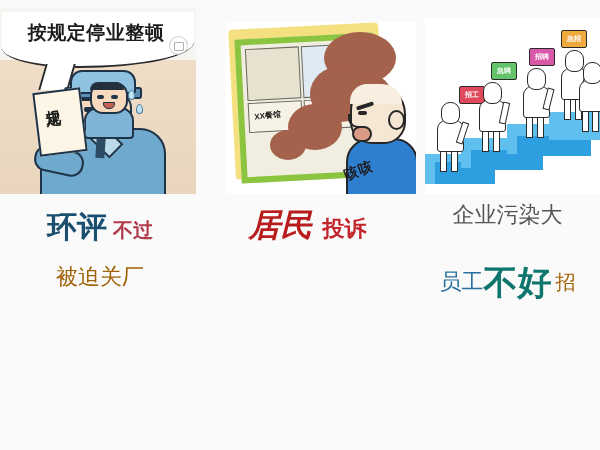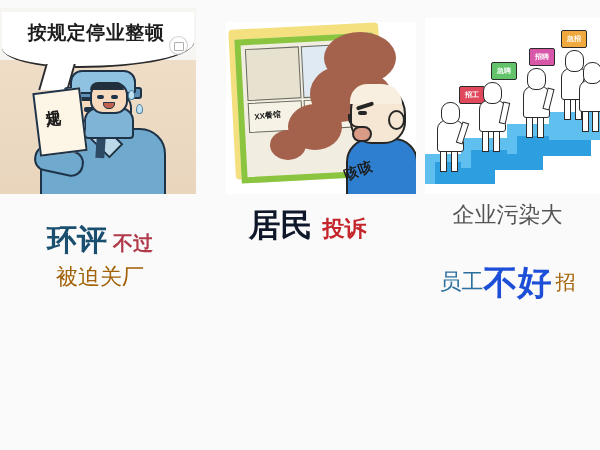--- a/index.html
+++ b/index.html
@@ -126,29 +126,29 @@
   .f-body{position:absolute;top:18px;width:25px;height:30px;background:#fff;
     border:1.6px solid #2b2b2b;border-radius:9px 9px 3px 3px;}
   .f-leg{position:absolute;top:46px;width:5px;height:22px;background:#fff;border:1.6px solid #2b2b2b;}
   .f-arm{position:absolute;top:20px;width:5px;height:20px;background:#fff;border:1.6px solid #2b2b2b;}
   .plac{position:absolute;width:24px;height:16px;border:1.6px solid #2b2b2b;border-radius:2px;
     font-size:7px;font-weight:bold;color:#fff;text-align:center;line-height:15px;white-space:nowrap;}
 
   
   .cap{position:absolute;width:100%;text-align:center;white-space:nowrap;}
   .c-blue{color:#1a4f70;}
-  .c-teal{color:#0f172a;}
+  .c-teal{color:#b91c1c;font-style:italic;}
   .c-lblue{color:#2b6f9e;}
   .c-red-d{color:#b03a4a;}
   .c-red{color:#c4252b;}
-  .c-red-b{color:#1d4ed8;}
+  .c-red-b{color:#0f766e;}
   .c-gray{color:#a16207;}
   .c-gray2{color:#555;}
 
-  .p1 .cap1{top:220px;font-size:30px;font-weight:bold;font-family:Liberation Mono, monospace;}
+  .p1 .cap1{top:207px;font-size:30px;font-weight:bold;font-family:Liberation Mono, monospace;}
   .p1 .cap1 .sm{font-size:20px;font-weight:bold;margin-left:6px;}
   .p1 .cap2{top:262px;font-size:22px;}
 
   .p2 .cap1{top:204px;font-size:32px;font-weight:bold;}
   .p2 .cap1 .sm{font-size:22px;font-weight:bold;margin-left:10px;}
   .p2 .cap2{top:266px;font-size:22px;}
 
   .p3 .cap1{top:200px;font-size:22px;}
   .p3 .cap2{top:260px;font-size:22px;}
   .p3 .cap2 .big{font-size:34px;font-weight:bold;vertical-align:-5px;}

